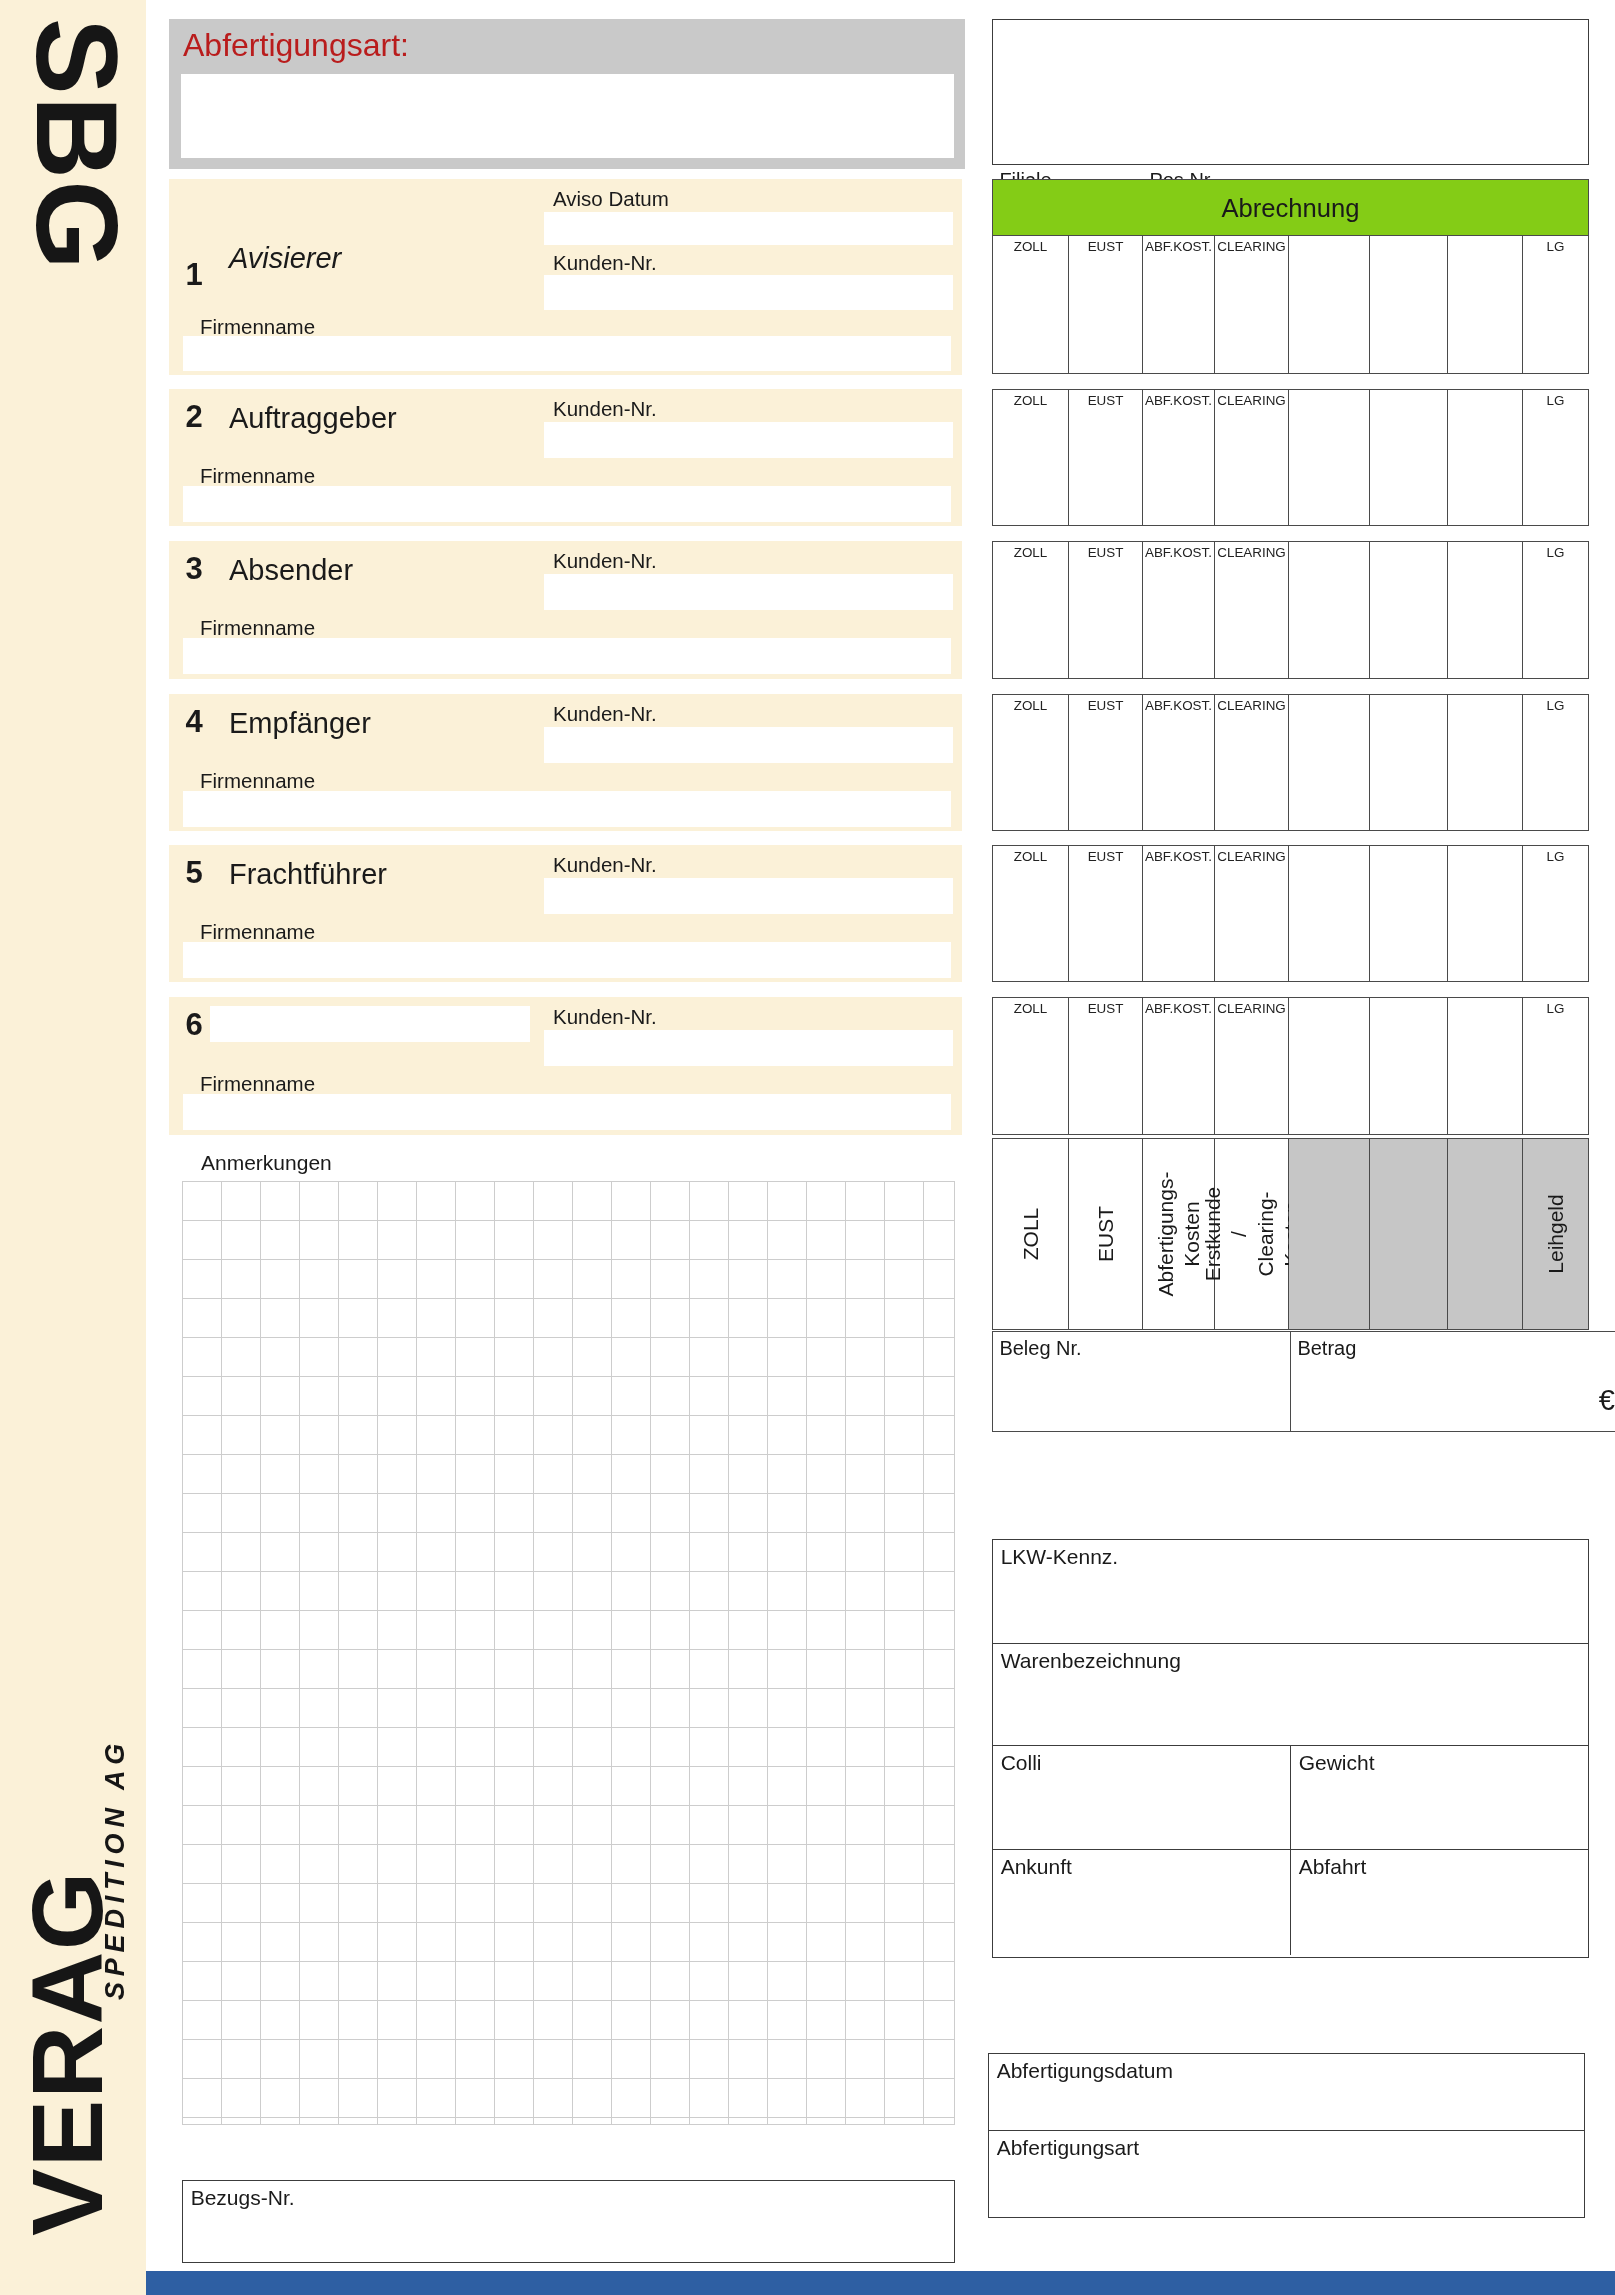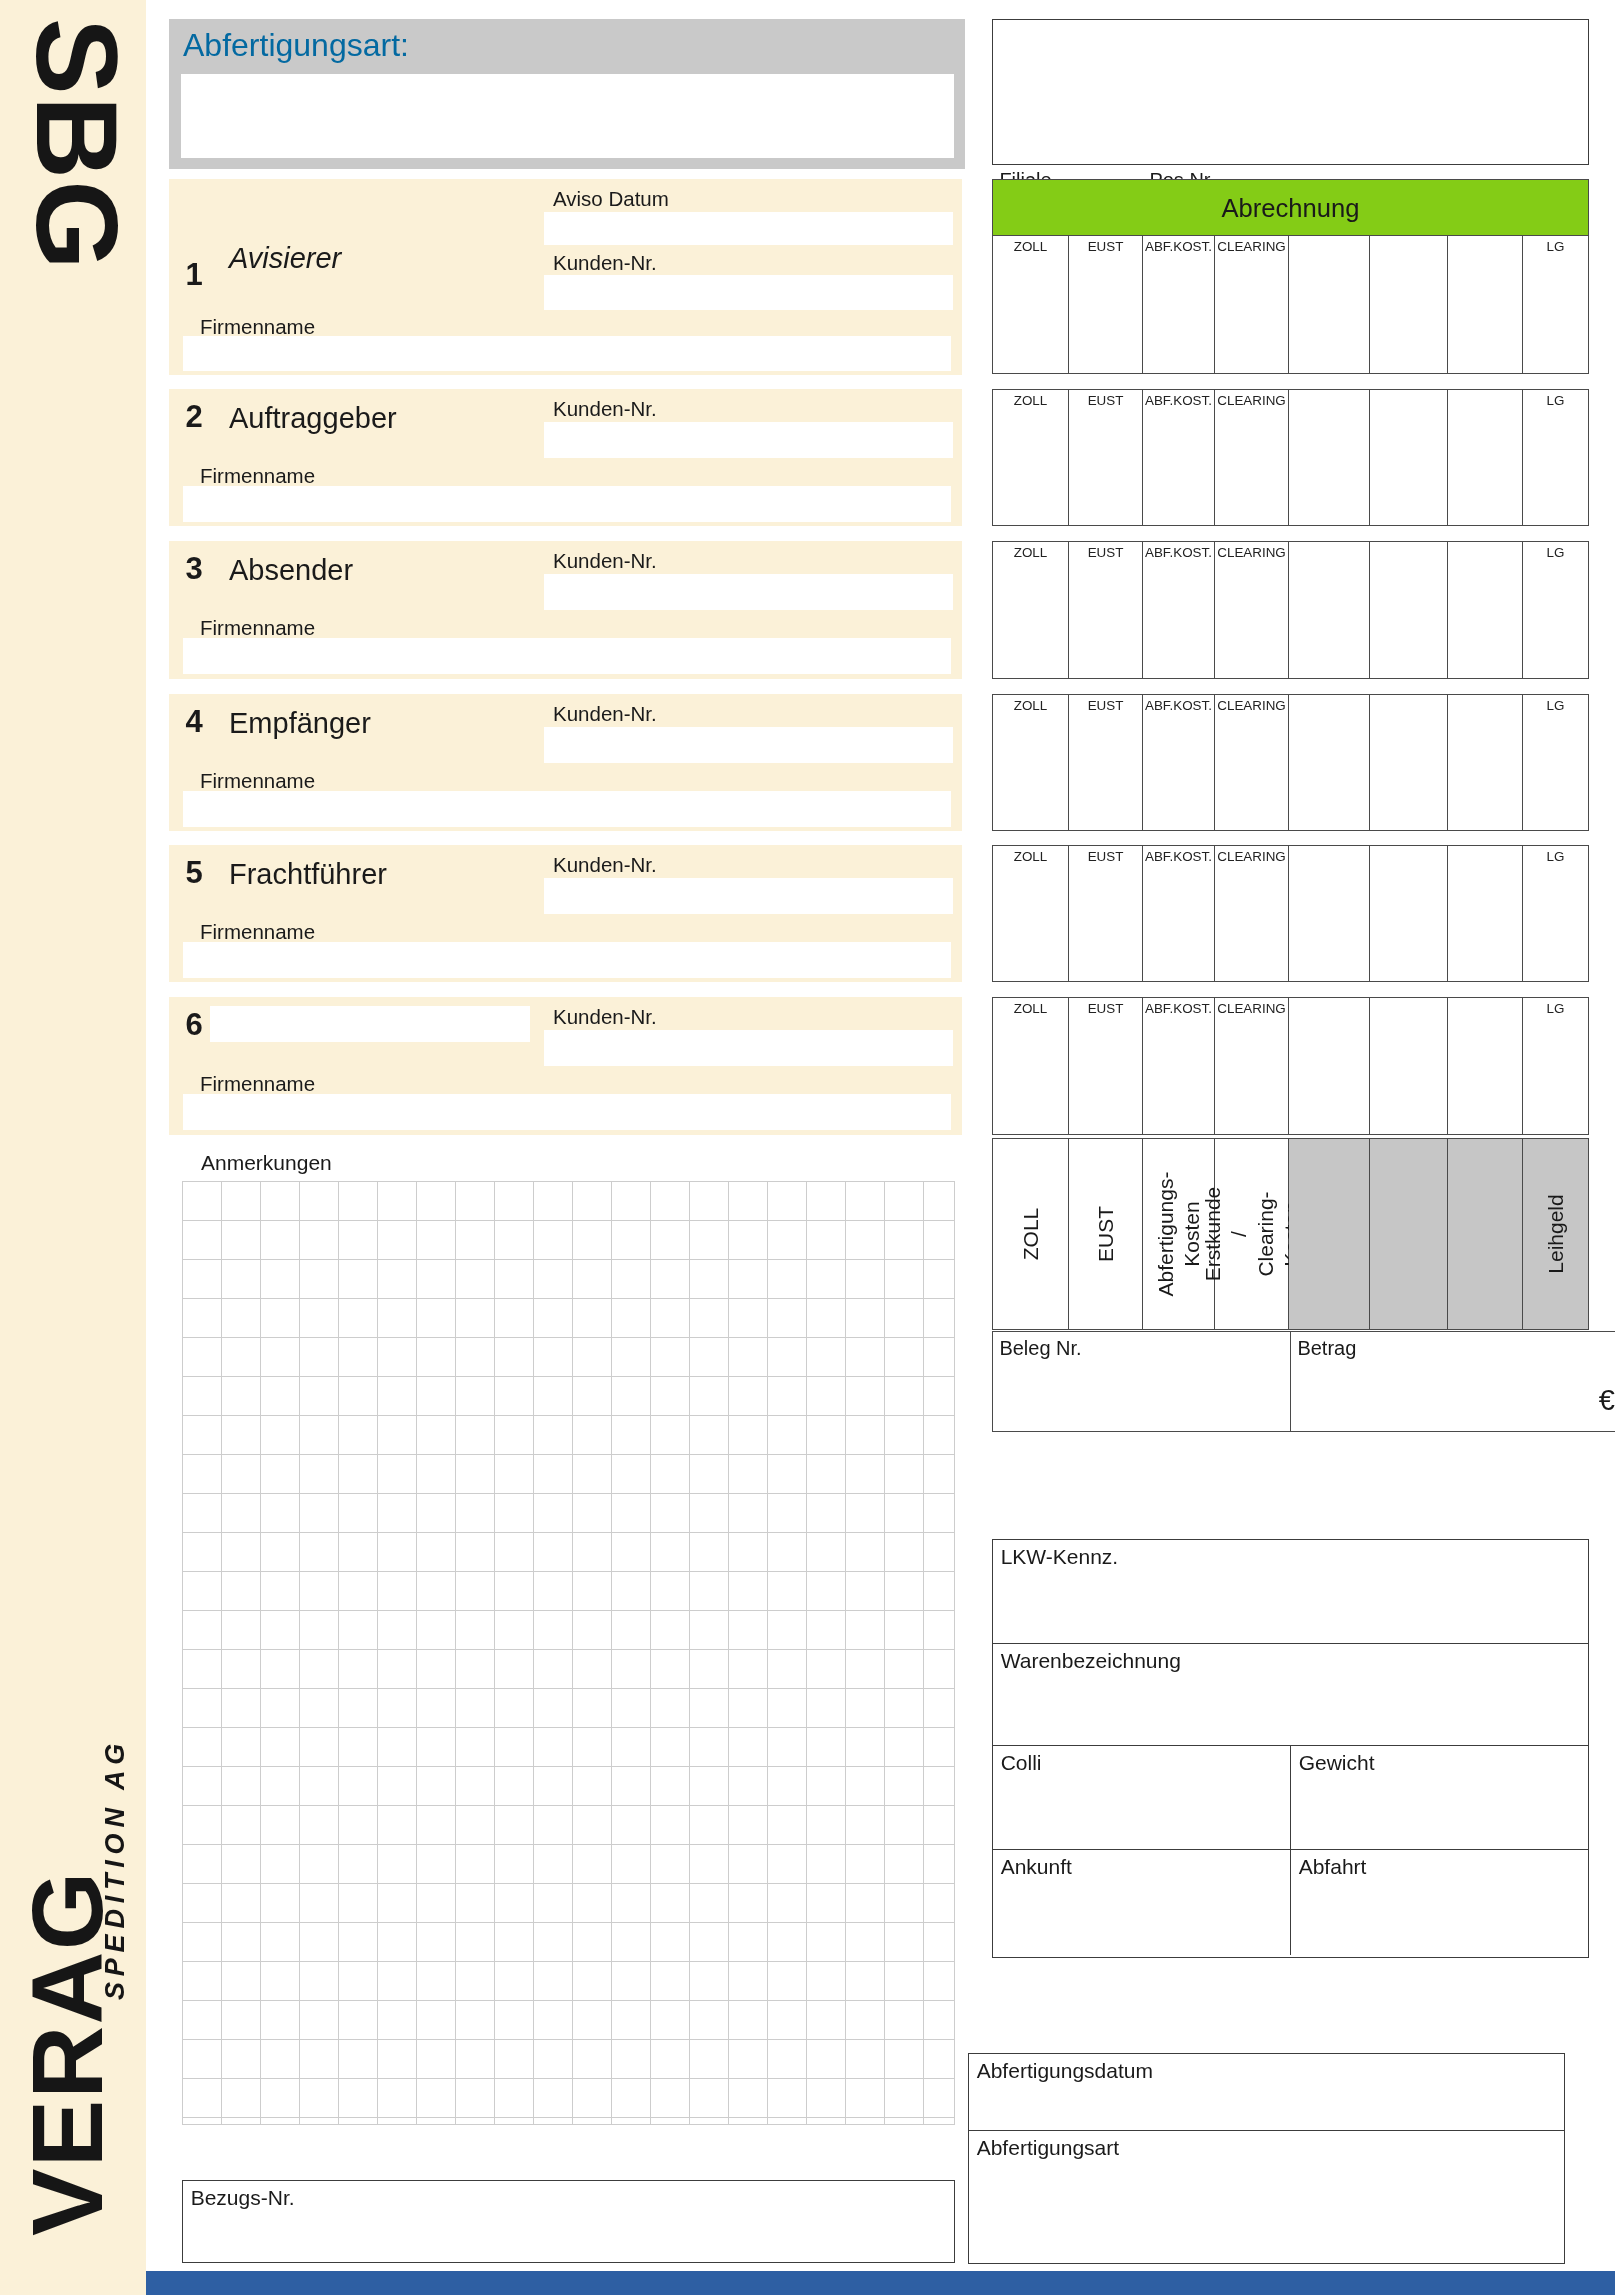--- a/index.html
+++ b/index.html
@@ -12,21 +12,21 @@
   .brand-top { position:absolute; left:143px; top:18px; transform:rotate(90deg); transform-origin:top left;
                font-size:115px; font-weight:bold; letter-spacing:1.3px; color:#161616; white-space:nowrap; }
   .brand-verag { position:absolute; left:10.2px; top:2236px; transform:rotate(-90deg); transform-origin:top left;
                font-size:101px; font-weight:bold; letter-spacing:1.3px; color:#161616; white-space:nowrap; }
   .brand-sub { position:absolute; left:100px; top:2000px; transform:rotate(-90deg); transform-origin:top left;
                font-size:27px; font-weight:bold; font-style:italic; letter-spacing:5.8px; color:#161616; white-space:nowrap; }
   .blue-bar { position:absolute; left:146px; top:2271px; width:1470px; height:25px; background:#2E5FA3; }
 
   
   .abf-box { position:absolute; left:169px; top:19px; width:796px; height:150px; background:#C9C9C9; }
-  .abf-label { position:absolute; left:14px; top:7.7px; font-size:32px; color:#0369a1; }
+  .abf-label { position:absolute; left:14px; top:7.7px; font-size:32px; color:#b91c1c; }
   .abf-input { position:absolute; left:11.5px; top:55px; width:773px; height:84px; background:#ffffff; font-size:28px; padding:3.8px 9px; }
 
   .filiale-box { position:absolute; left:992px; top:19px; width:597px; height:146px; border:1.9px solid #3c3c3c; background:#fff; display:flex;align-items:flex-end; }
   .filiale-cell { width:150px; border-right:1.9px solid #3c3c3c; position:relative; }
   .posnr-cell { flex:1; position:relative; }
   .small-label { position:absolute; left:6.4px; top:5.1px; font-size:20px; }
   .filiale-value { position:absolute; left:7.7px; top:60px; font-size:49px; font-weight:bold; letter-spacing:0.6px; }
 
   
   .sec { position:absolute; left:169px; width:793px; background:#FBF1D8; }
@@ -86,21 +86,21 @@
   .cargo-box { position:absolute; left:992px; top:1539px; width:597px; height:419px; border:1.9px solid #3c3c3c; background:#fff; }
   .cargo-row { position:relative; width:100%; }
   .cr1 { height:104px; border-bottom:1.3px solid #3c3c3c; }
   .cr2 { height:102px; border-bottom:1.3px solid #3c3c3c; }
   .cr3 { height:104px; border-bottom:1.3px solid #3c3c3c; display:flex; }
   .cr4 { height:105px; display:flex; }
   .half-l { width:298px; border-right:1.3px solid #3c3c3c; position:relative; }
   .half-r { flex:1; position:relative; }
   .box-label { position:absolute; left:7.7px; top:5.1px; font-size:21px; }
 
-  .proc-box { position:absolute; left:968px; top:2053px; width:597px; height:211px; border:1.9px solid #3c3c3c; background:#fff; }
+  .proc-box { position:absolute; left:988px; top:2053px; width:597px; height:165px; border:1.9px solid #3c3c3c; background:#fff; }
   .pr1 { height:77px; border-bottom:1.3px solid #3c3c3c; position:relative; }
   .pr2 { height:130px; position:relative; }
 
   .bezug-box { position:absolute; left:182px; top:2180px; width:773px; height:83px; border:1.9px solid #3c3c3c; background:#fff; }
 </style>
 </head>
 <body>
 
 <div class="page">
 

